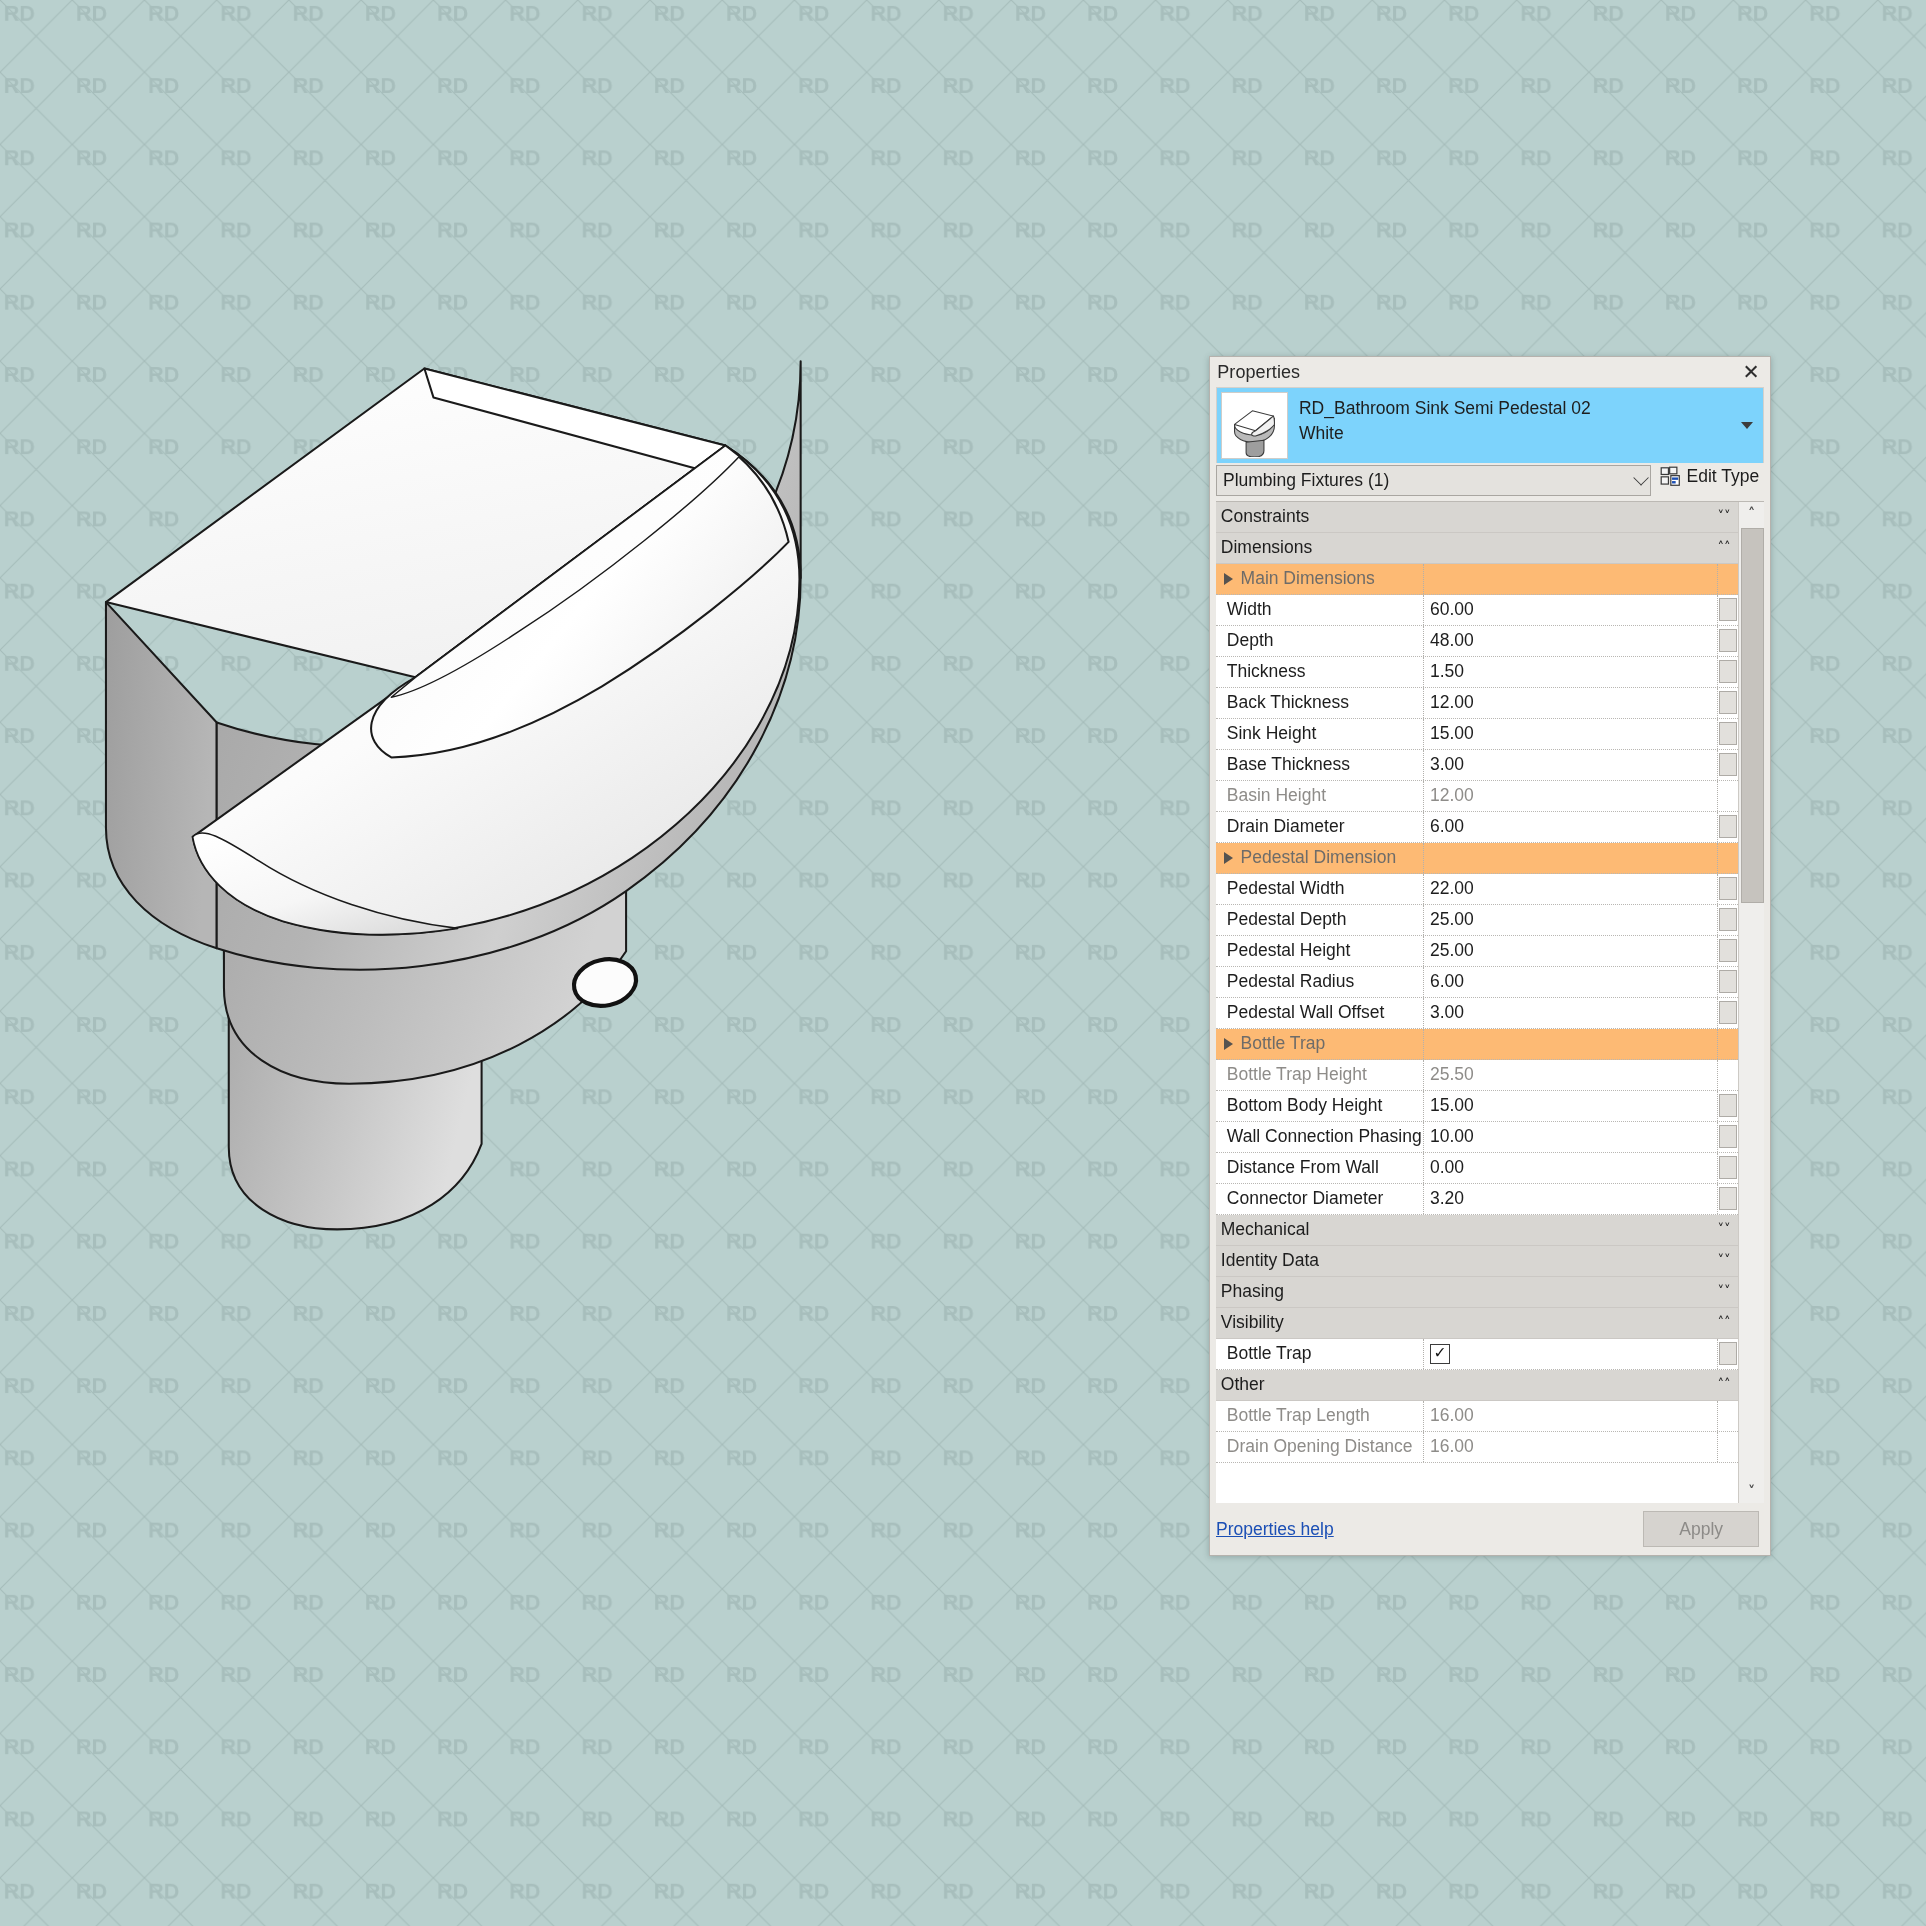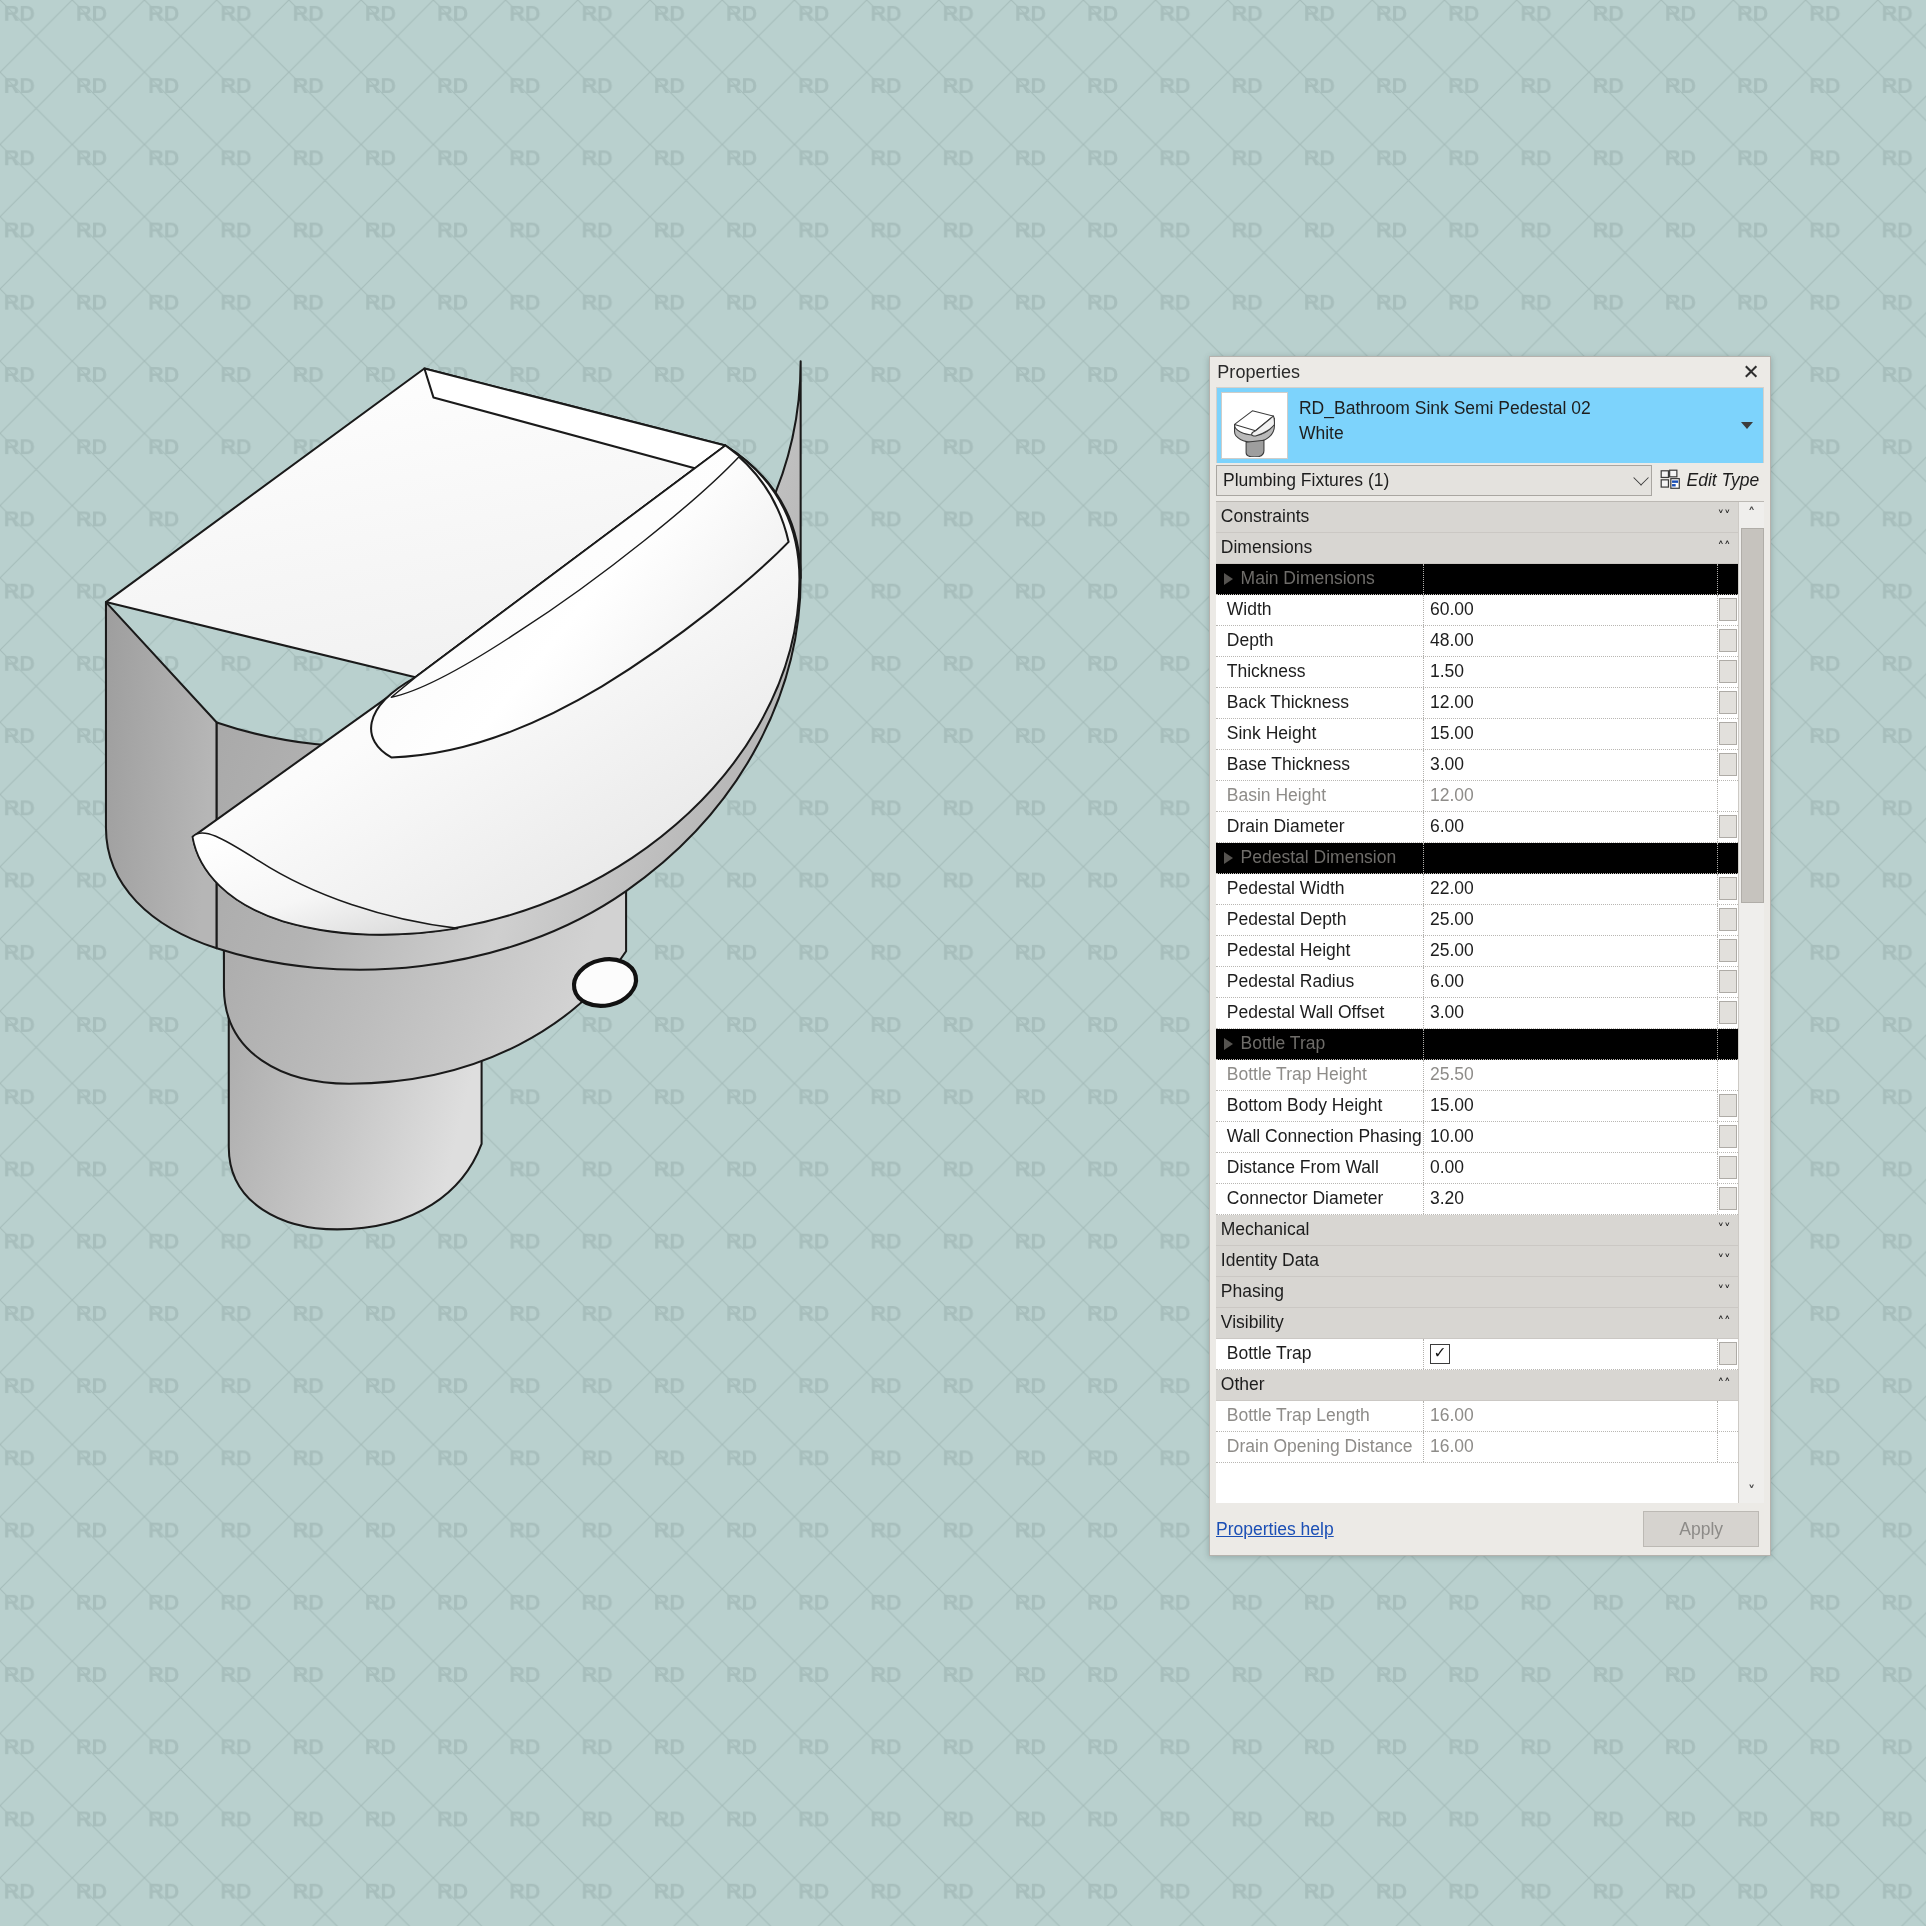--- a/index.html
+++ b/index.html
@@ -61,40 +61,40 @@
     flex:1 1 auto;height:29px;background:#e4e2de;border:0.6px solid #a9a6a1;
     display:flex;align-items:center;padding:0 6px;position:relative;cursor:pointer;
     font-size:17.5px;
   }
   .pp-select .chev{
     position:absolute;right:8.4px;top:50%;transform:translateY(-50%);
     width:9.6px;height:9.6px;border-right:1.8px solid #3a3a3a;border-bottom:1.8px solid #3a3a3a;
     transform-origin:center;rotate:45deg;margin-top:-3.6px;
   }
   .pp-edittype{
-    flex:0 0 auto;display:flex;align-items:center;gap:5px;
-    padding:0 4.8px 0 2.4px;height:29px;cursor:pointer;font-size:17.5px;color:#1d1d1d;font-style:italic;
+    flex:0 0 auto;display:flex;gap:5px;
+    padding:0 4.8px 0 2.4px;height:29px;cursor:pointer;font-size:17.5px;color:#1d1d1d;
   }
   
   .pp-gridwrap{
     flex:1 1 auto;margin:3.6px 6px 0 6px;display:flex;
     border-top:0.6px solid #bcb9b4;overflow:hidden;background:#ffffff;position:relative;
   }
   .pp-grid{flex:1 1 auto;overflow:hidden;}
   .row{display:flex;align-items:stretch;height:30px;justify-content:space-between;}
   .row.group{
     background:#d8d6d2;border-bottom:0.6px solid #cbc8c4;align-items:center;
   }
   .row.group .gname{padding-left:4.8px;font-size:17.5px;color:#1d1d1d;flex:1;}
   .row.group .gtoggle{
     width:28px;display:flex;align-items:center;justify-content:center;
     font-size:13.2px;color:#222;cursor:pointer;line-height:.55;
     font-family:"DejaVu Sans", sans-serif;
   }
-  .row.sub{background:#000000;border-bottom:0.6px dotted #b9b7b3;}
+  .row.sub{background:#fdba74;border-bottom:0.6px dotted #b9b7b3;}
   .row.item{background:#fff;border-bottom:0.6px dotted #b9b7b3;}
   .cellA{
     flex:0 0 208px;display:flex;align-items:center;
     padding-left:10.8px;border-right:0.6px dotted #b2b0ac;font-size:17.5px;
     box-sizing:border-box;overflow:hidden;white-space:nowrap;
   }
   .cellB{
     flex:1 1 auto;display:flex;align-items:center;padding-left:6px;
     font-size:17.5px;border-right:0.6px dotted #b2b0ac;overflow:hidden;white-space:nowrap;
   }

